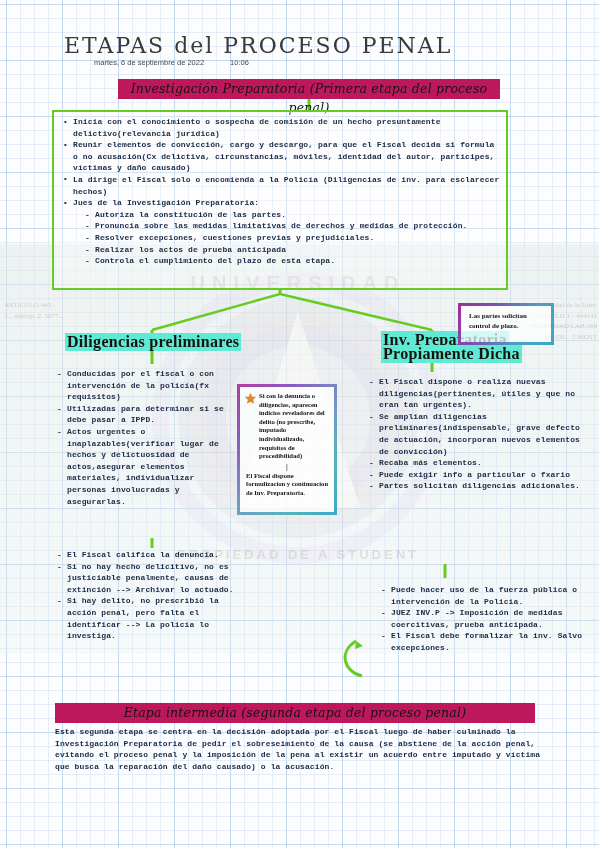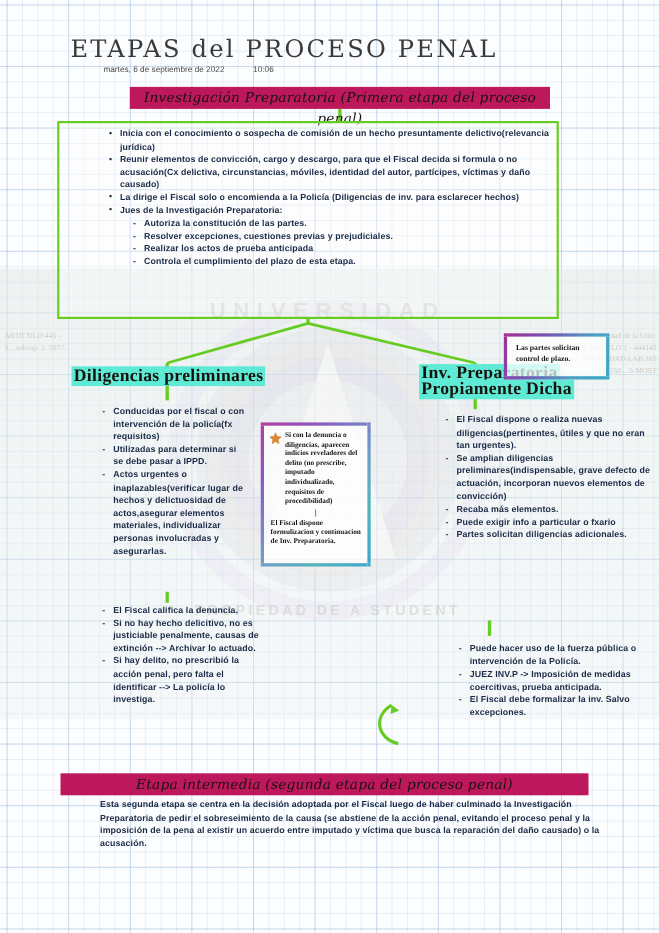--- a/index.html
+++ b/index.html
@@ -155,27 +155,26 @@
   #box-preparatoria {
     position: absolute;
     left: 52px; top: 110px; width: 456px; height: 180px;
     border: 2px solid #66cc22;
     background: rgba(255,255,255,0.30);
     padding: 4px 6px 0 8px;
   }
 
   
   .mono {
-    font-family: Liberation Sans, sans-serif;
+    font-family: Liberation Mono, monospace;
     font-size: 8.0px;
     line-height: 11.6px;
     color: #1b2a46;
     font-weight: bold;
     letter-spacing: 0.1px;
-    padding-left: 36px;
   }
   .bullets { list-style: none; }
   .bullets li {
     position: relative;
     padding-left: 11px;
     margin-bottom: 0px;
   }
   .bullets li::before {
     content: "\2022";
     position: absolute; left: 1px; top: -0.5px;
@@ -354,20 +353,21 @@
 
   <div id="box-preparatoria">
     <ul class="bullets mono">
       <li>Inicia con el conocimiento o sospecha de comisión de un hecho presuntamente delictivo(relevancia jurídica)</li>
       <li>Reunir elementos de convicción, cargo y descargo, para que el Fiscal decida si formula o no acusación(Cx delictiva, circunstancias, móviles, identidad del autor, partícipes, víctimas y daño causado)</li>
       <li>La dirige el Fiscal solo o encomienda a la Policía (Diligencias de inv. para esclarecer hechos)</li>
       <li>Jues de la Investigación Preparatoria:</li>
     </ul>
     <ul class="subbullets mono">
       <li>Autoriza la constitución de las partes.</li>
+      <li>Pronuncia sobre las medidas limitativas de derechos y medidas de protección.</li>
       <li>Resolver excepciones, cuestiones previas y prejudiciales.</li>
       <li>Realizar los actos de prueba anticipada</li>
       <li>Controla el cumplimiento del plazo de esta etapa.</li>
     </ul>
   </div>
 
   <div class="col-heading" id="heading-diligencias">Diligencias preliminares</div>
   <div class="col-heading" id="heading-inv-prep">Inv. Preparatoria</div>
   <div class="col-heading" id="heading-inv-prep2">Propiamente Dicha</div>
 

